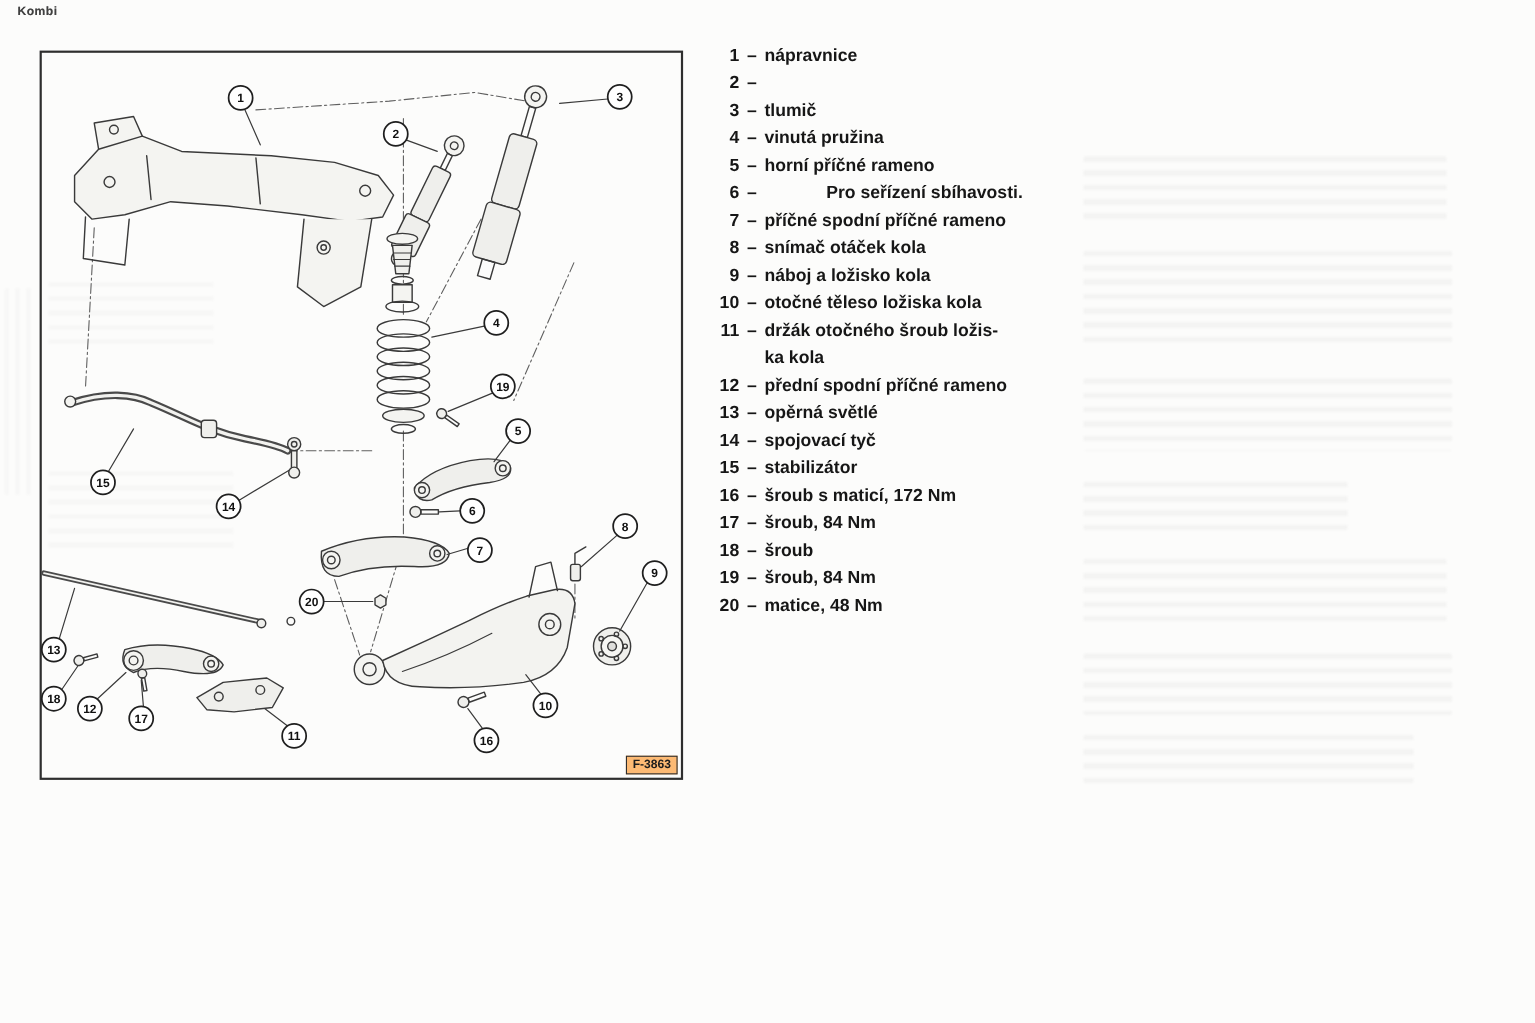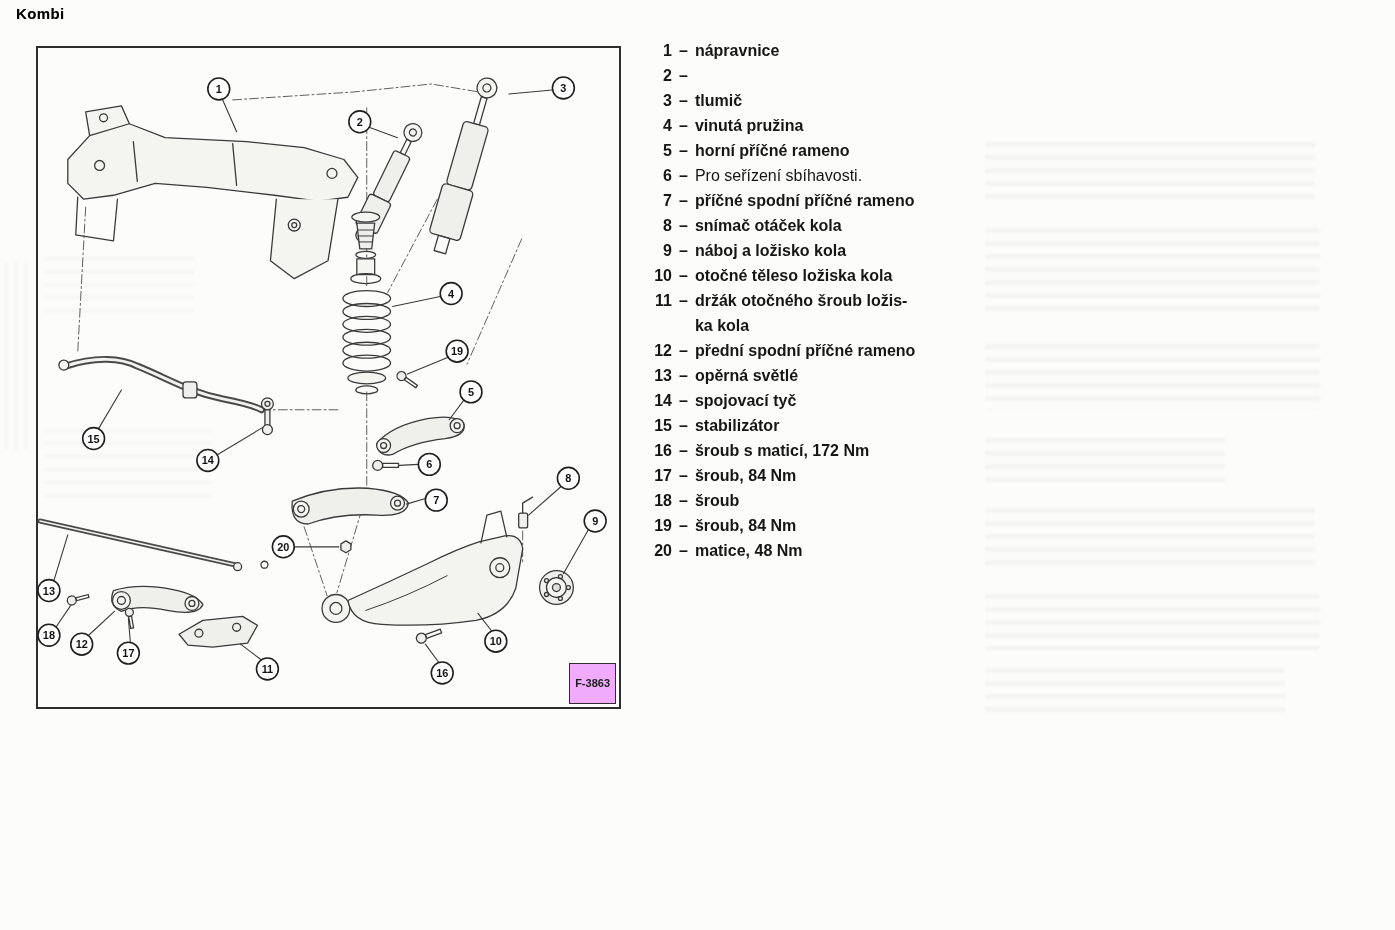--- a/index.html
+++ b/index.html
@@ -1,33 +1,33 @@
 <!DOCTYPE html>
 <html><head>
 <meta charset="utf-8">
 <style>
   html,body{margin:0;padding:0;}
   body{width:1395px;height:930px;background:#fcfcfb;overflow:hidden;
        font-family:"Liberation Sans",sans-serif;position:relative;color:#161616;}
   .page{position:absolute;left:0;top:0;width:1395px;height:930px;}
-  .kombi{position:absolute;left:16px;top:5px;font-size:15px;font-weight:bold;
-         letter-spacing:.4px;color:#000000;text-shadow:0 0 .5px rgba(0,0,0,.35);}
+  .kombi{position:absolute;left:16px;top:5px;font-size:11px;font-weight:bold;
+         letter-spacing:.4px;color:#404040;text-shadow:0 0 .5px rgba(0,0,0,.35);}
   .frame{position:absolute;left:36px;top:46px;width:585px;height:663px;
          border:2px solid #2e2e2e;box-sizing:border-box;}
   .frame svg{display:block;width:100%;height:100%;overflow:visible;}
   .figlabel{position:absolute;right:3px;bottom:3px;border:1.5px solid #2e2e2e;
-            padding:12px 5px;font-size:11px;font-weight:bold;background:#f0abfc;
+            padding:0 5px;font-size:11px;font-weight:bold;background:#fdba74;
             line-height:15px;color:#1c1c1c;}
   .legend{position:absolute;left:646px;top:38px;width:340px;}
   .lrow{display:flex;font-size:16px;line-height:25px;font-weight:bold;}
   .lnum{width:26px;text-align:right;flex:none;}
   .ldash{margin:0 7px;flex:none;}
   .ltxt{flex:1;}
   .lmain{white-space:pre-line;}
-  .lnote{display:block;font-weight:normal;}
+  .lnote{display:block;font-weight:bold;text-align:center;}
   .callout circle{fill:#fff;stroke:#1f1f1f;stroke-width:1.6;}
   .callout text{font-family:"Liberation Sans",sans-serif;font-size:11px;
                 font-weight:bold;fill:#111;text-anchor:middle;stroke:none;}
   .ghost{position:absolute;border-radius:2px;opacity:.1;filter:blur(1px);
          background:repeating-linear-gradient(180deg,rgba(100,100,100,.55) 0 5px,transparent 5px 13px);}
   .ghost.v{background:repeating-linear-gradient(90deg,rgba(100,100,100,.5) 0 4px,transparent 4px 10px);}
   .ghost.faint{opacity:.06;}
 </style>
 </head>
 <body>

